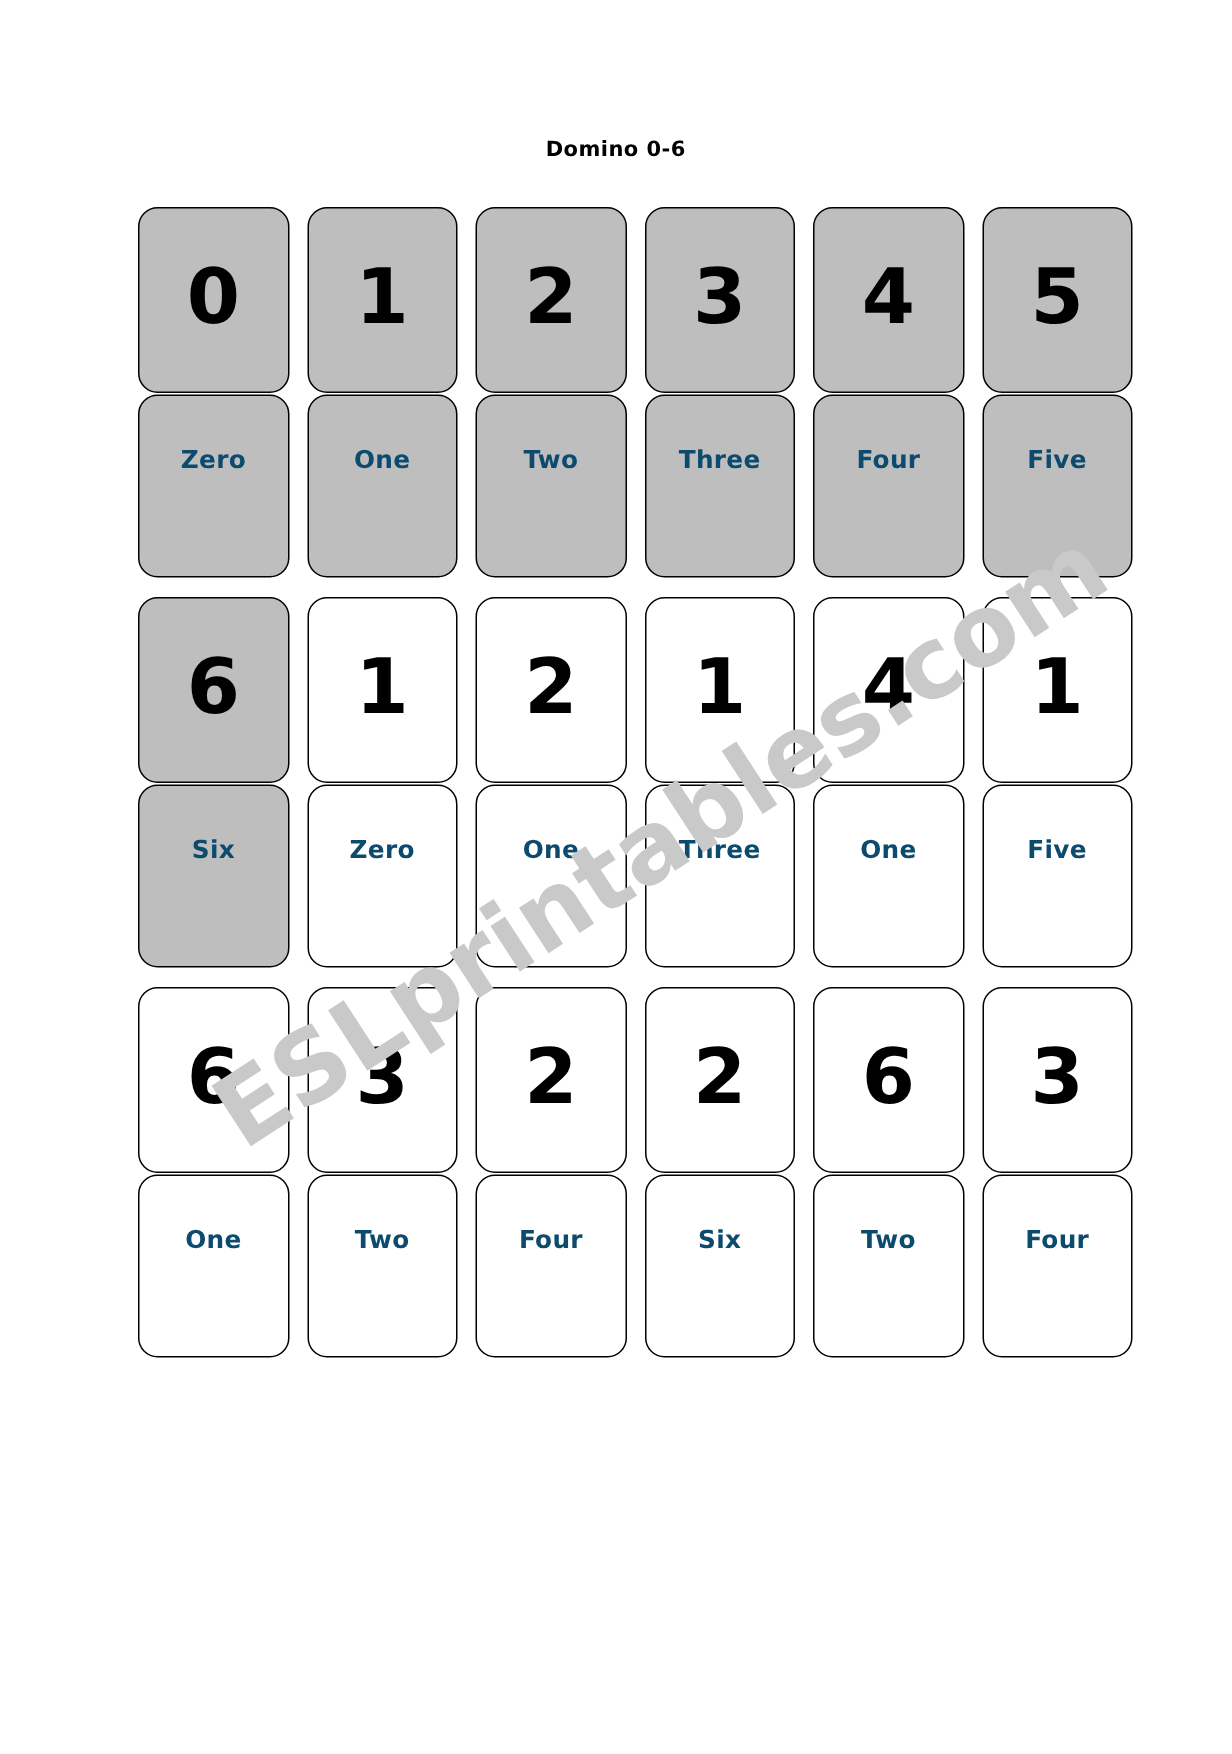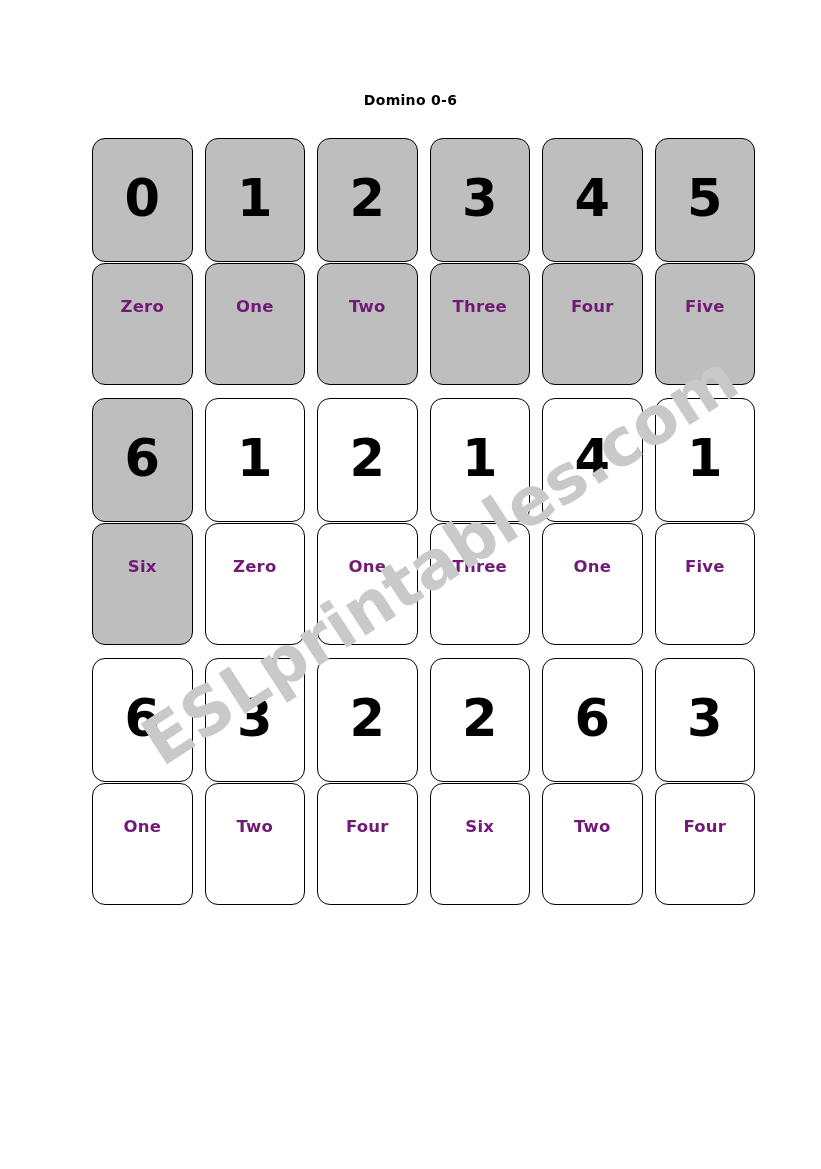--- a/index.html
+++ b/index.html
@@ -70,21 +70,21 @@
     font-weight: bold;
     line-height: 1;
     color: #000000;
     padding-bottom: 4px;
   }
   .cell-word {
     height: 122px;
     font-size: 16.5px;
     font-weight: bold;
     line-height: 1;
-    color: #701a75;
+    color: #0c4a6e;
     padding-bottom: 34px;
     letter-spacing: 0.2px;
   }
 
   
   #watermark {
     position: absolute;
     left: 95px;
     top: 525px;
     width: 680px;

